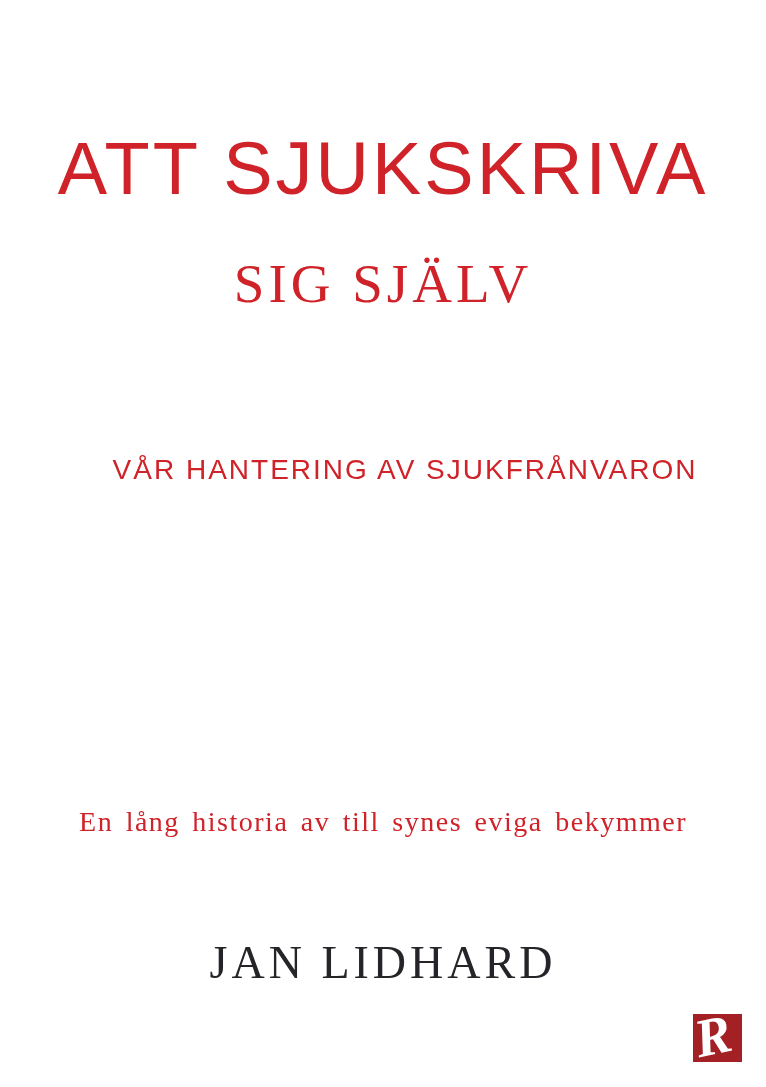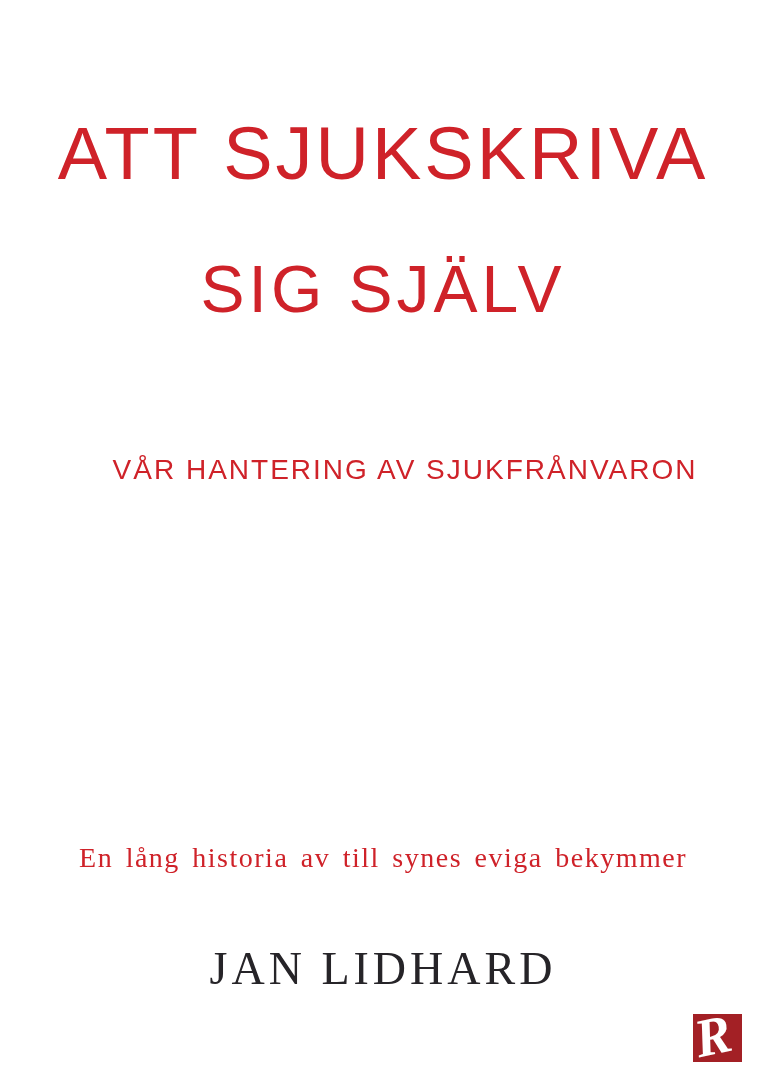--- a/index.html
+++ b/index.html
@@ -21,57 +21,56 @@
     background:var(--bg);
     overflow:hidden;
   }
   .line{
     position:absolute;left:0;right:0;
     text-align:center;
     line-height:1;
     white-space:nowrap;
   }
   .title-1{
-    top:117px;
+    top:132px;
     font-size:74px;
     font-weight:300;
     letter-spacing:3px;
     color:var(--title-red);
   }
   .title-2{
     top:256px;
-    font-size:66px;
+    font-size:55px;
     font-weight:300;
     letter-spacing:4px;
     color:var(--title-red);
+    font-family:Liberation Serif, serif;
   }
   .subtitle{
     top:456px;
     font-size:28px;
     font-weight:400;
     letter-spacing:2px;
     color:var(--title-red);
     padding-left:44px;
   }
   .tagline{
     top:808px;
     font-family:"Liberation Serif",serif;
     font-size:28px;
     letter-spacing:1.5px;
     word-spacing:4px;
     color:var(--title-red);
-    margin-top:36px;
   }
   .author{
     top:940px;
     font-family:"Liberation Serif",serif;
     font-size:46px;
     letter-spacing:4px;
     color:var(--author-black);
-    margin-top:6px;
   }
   .logo{
     position:absolute;
     left:693px;top:1014px;
     width:49px;height:48px;
     background:var(--logo-red);
   }
   .logo-letter{
     position:absolute;
     left:-4px;top:-7px;

